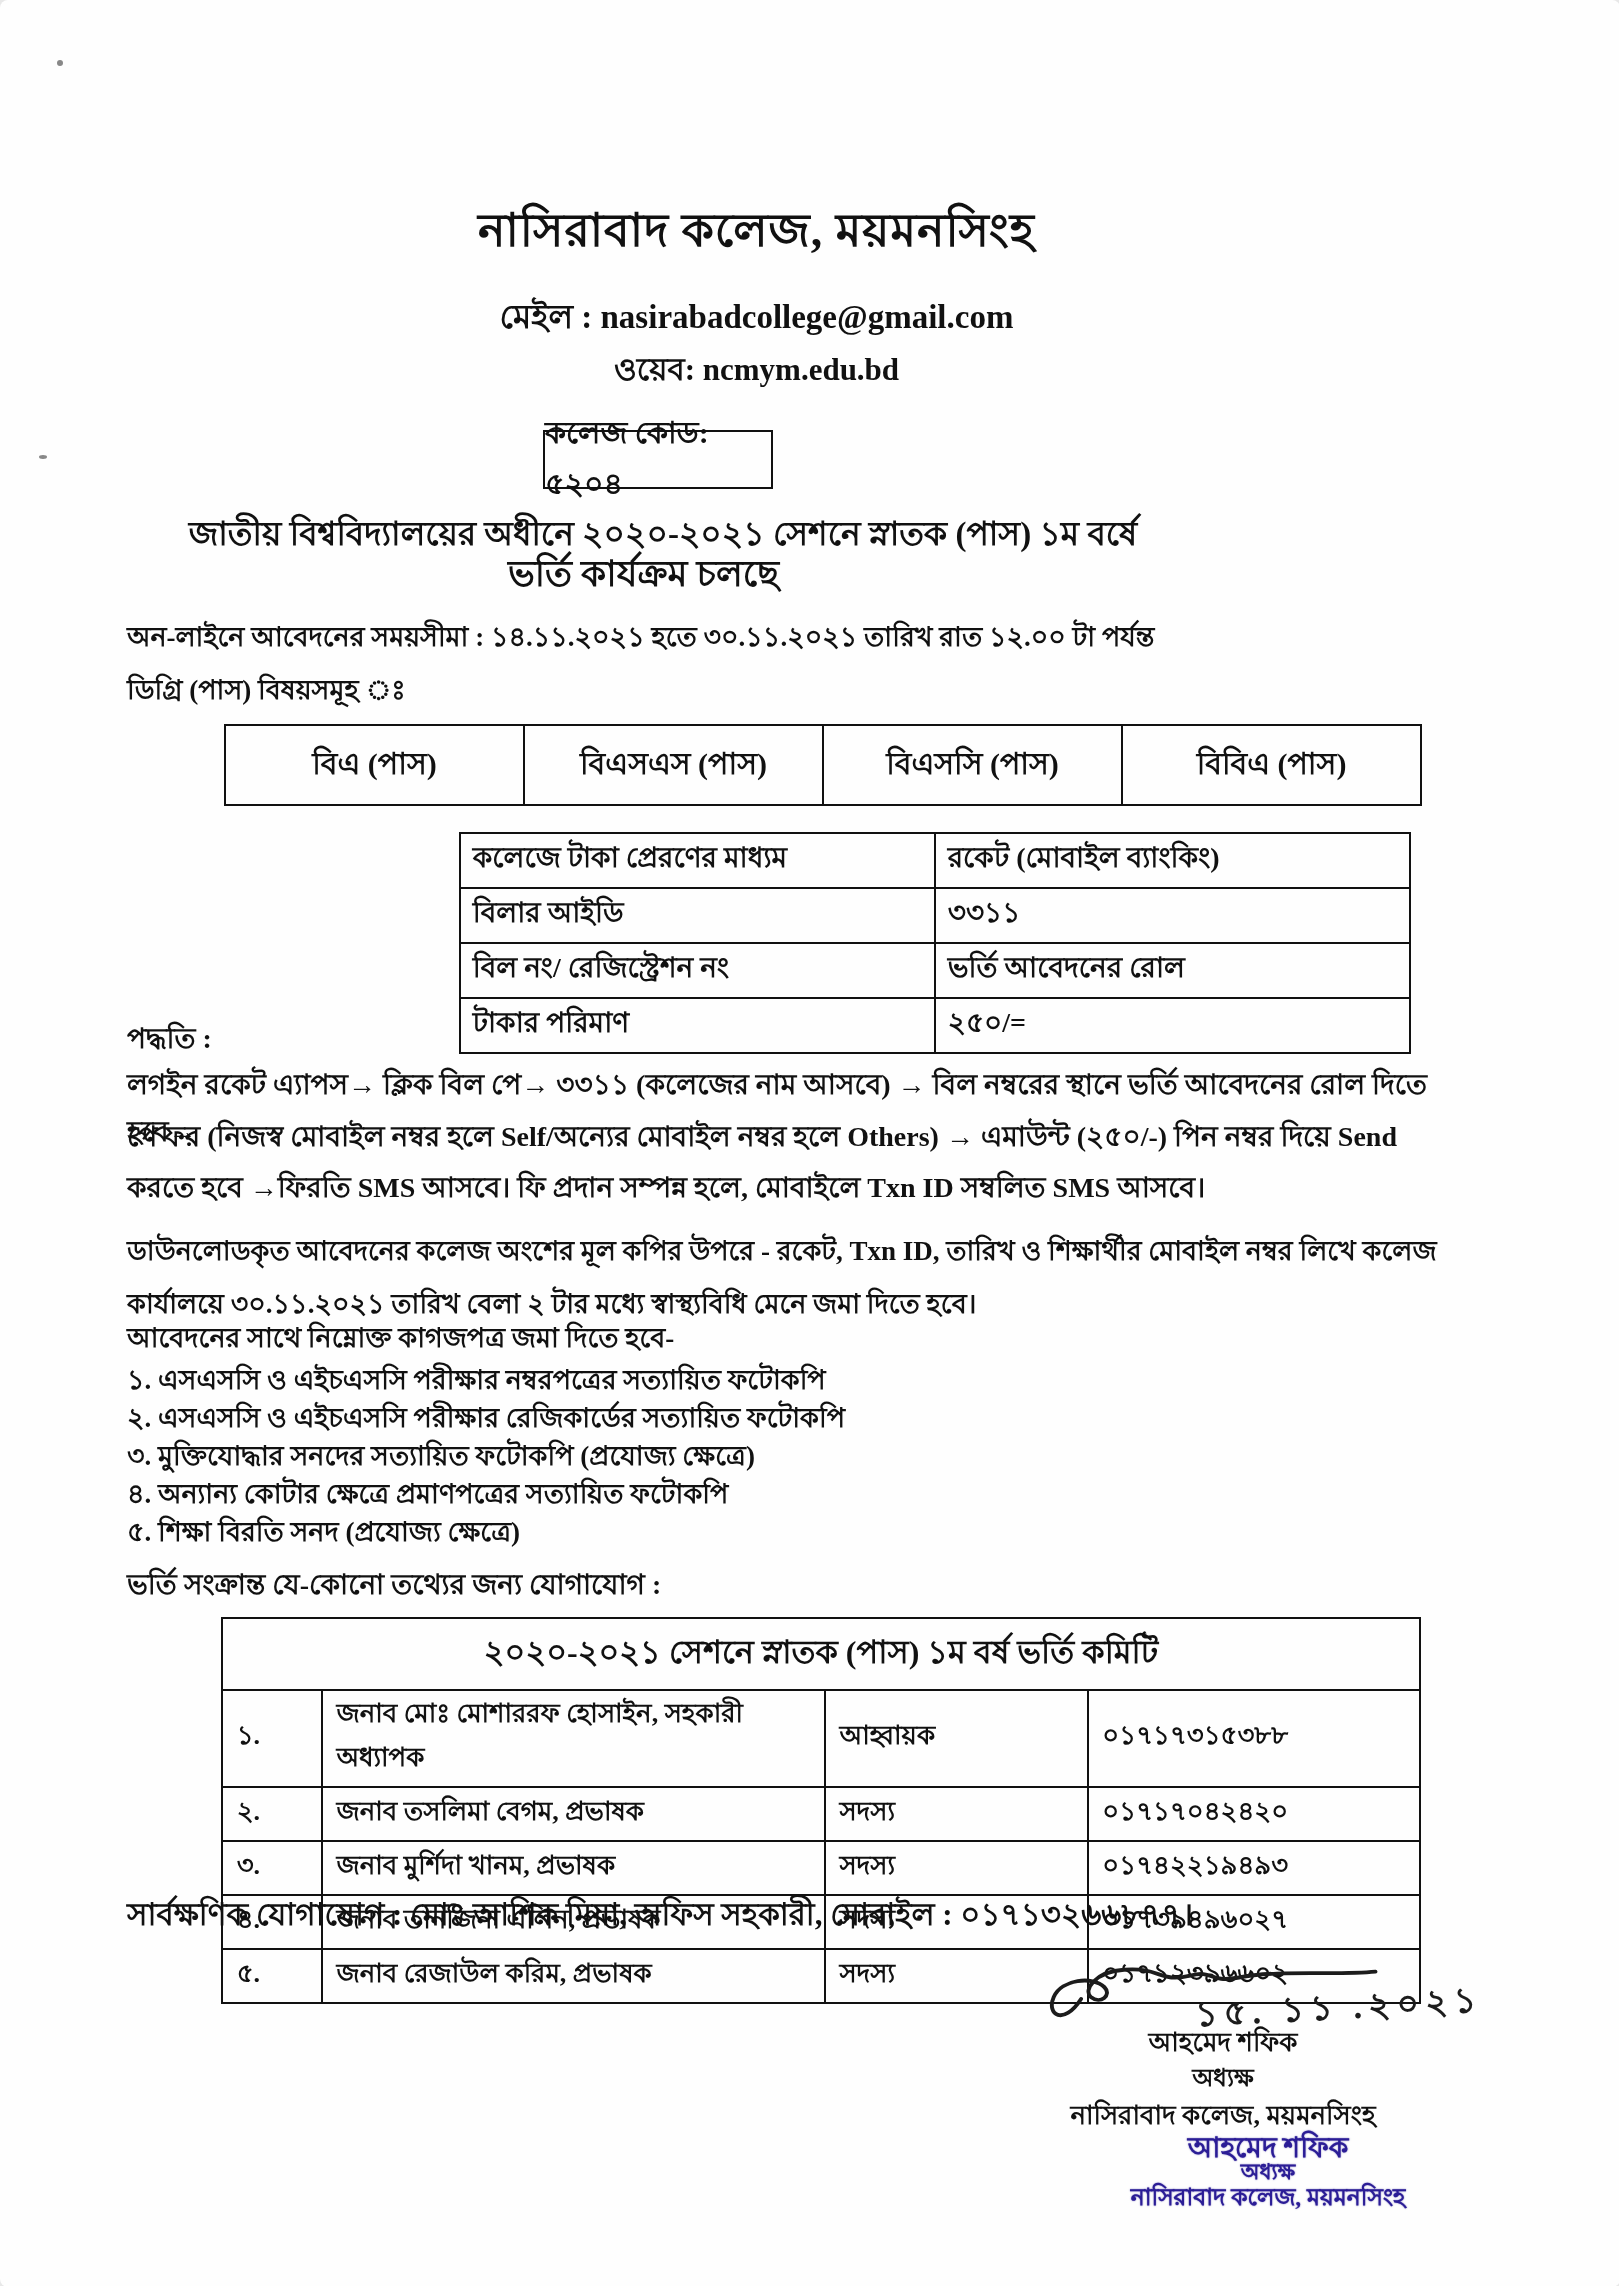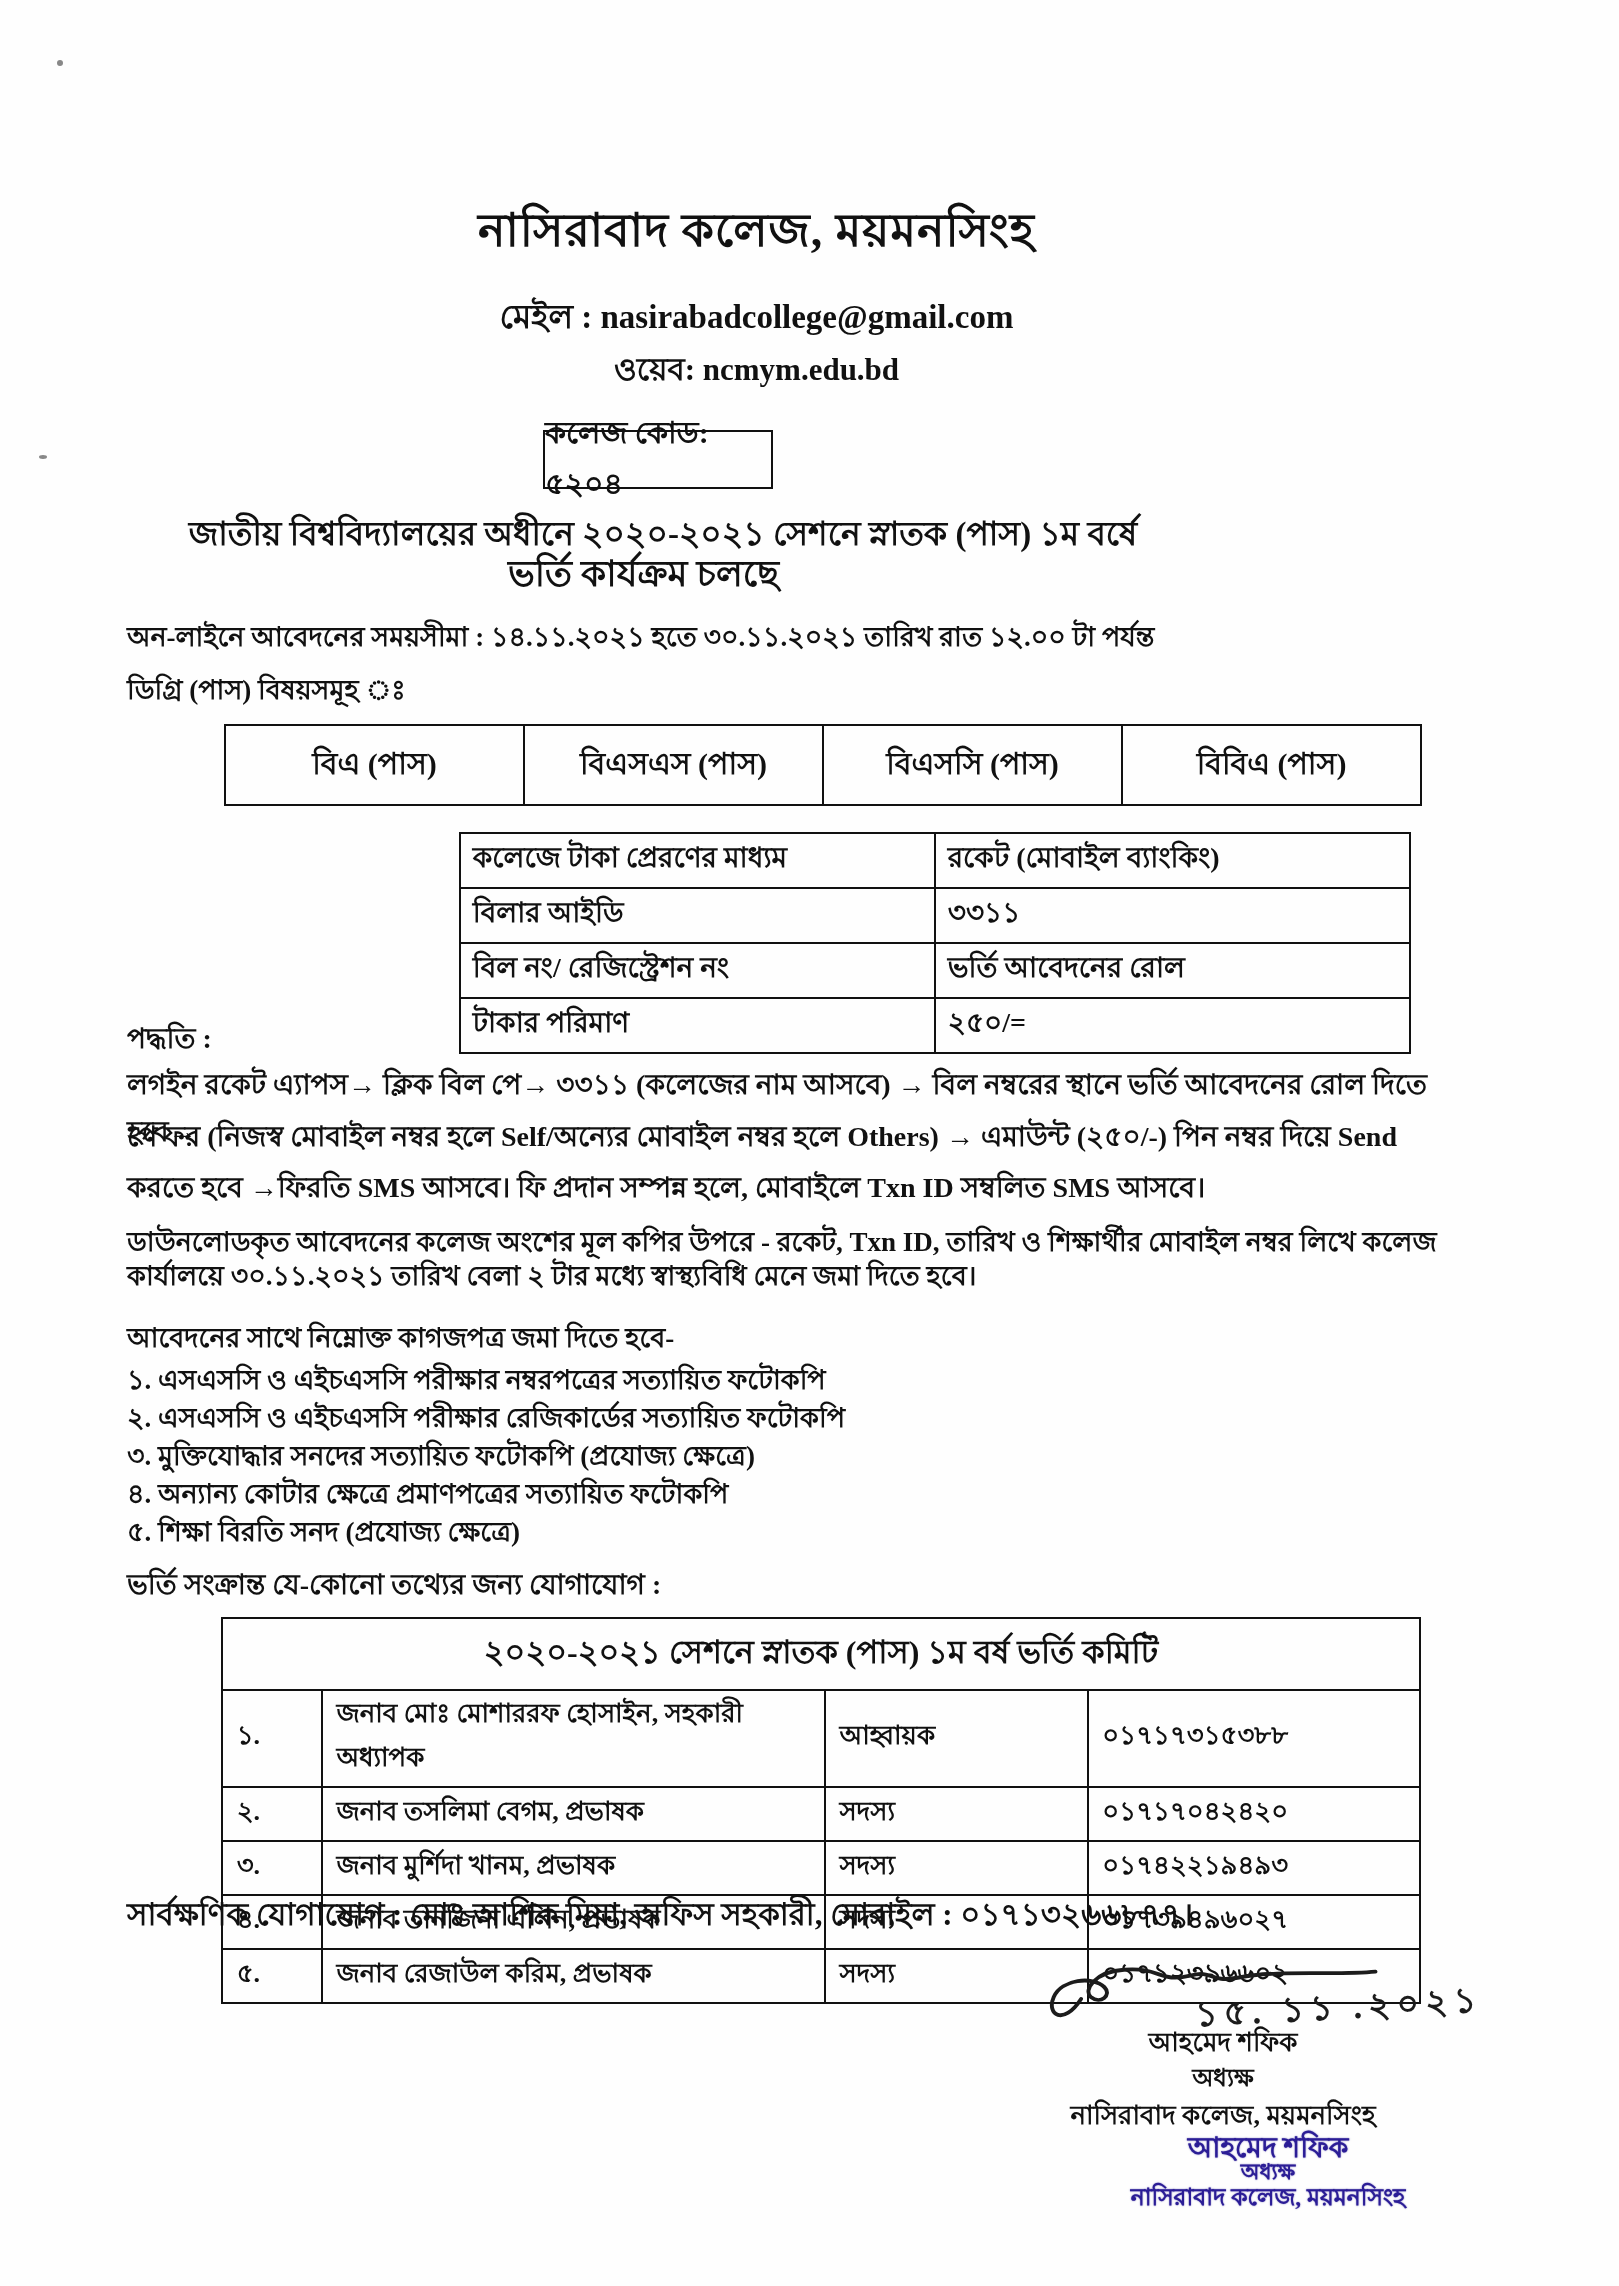--- a/index.html
+++ b/index.html
@@ -4,20 +4,21 @@
 <style>
   html,body{margin:0;padding:0;background:#e8e8e8;}
   .page{
     position:relative;
     width:1620px;height:2287px;
     background:#fefefe;
     margin:0 auto;
     font-family:"Liberation Serif","DejaVu Serif",serif;
     color:#111;
     overflow:hidden;
+    border-radius:8px;
   }
   .abs{position:absolute;}
   .center{text-align:center;}
 
   
   .college-title{top:195px;left:59px;width:1395px;font-size:46px;font-weight:bold;letter-spacing:1px;}
   .email-line{top:291px;left:59px;width:1395px;font-size:33px;font-weight:bold;}
   .web-line{top:345px;left:59px;width:1395px;font-size:31px;font-weight:bold;}
   .code-box{
     top:430px;left:543px;width:226px;height:55px;
@@ -44,21 +45,21 @@
     border:2px solid #111;font-size:28px;font-weight:bold;
     padding:2px 11.7px 3.9px 11.7px;height:35px;
   }
   .payment-table td.lbl{width:50%;}
 
   
   .method-heading{top:1017px;left:127px;font-size:28px;font-weight:bold;}
   .proc-line1{top:1063px;left:127px;width:1365px;font-size:28px;font-weight:bold;}
   .proc-line2{top:1115px;left:127px;width:1365px;font-size:28px;font-weight:bold;}
   .proc-line3{top:1166px;left:127px;width:1365px;font-size:28px;font-weight:bold;}
-  .submit-para{top:1225px;left:127px;width:1312px;font-size:27px;font-weight:bold;line-height:34px;}
+  .submit-para{top:1225px;left:127px;width:1312px;font-size:27px;font-weight:bold;line-height:53px;}
   .docs-heading{top:1317px;left:127px;font-size:27px;font-weight:bold;}
   .doc-item{left:127px;font-size:27px;font-weight:bold;}
 
   .contact-heading{top:1563px;left:127px;font-size:28px;font-weight:bold;}
 
   
   .committee-table{top:1617px;left:221px;width:1200px;}
   .committee-table th{
     border:2.9px solid #111;font-size:32px;font-weight:bold;
     padding:7.8px 5.9px;text-align:center;

